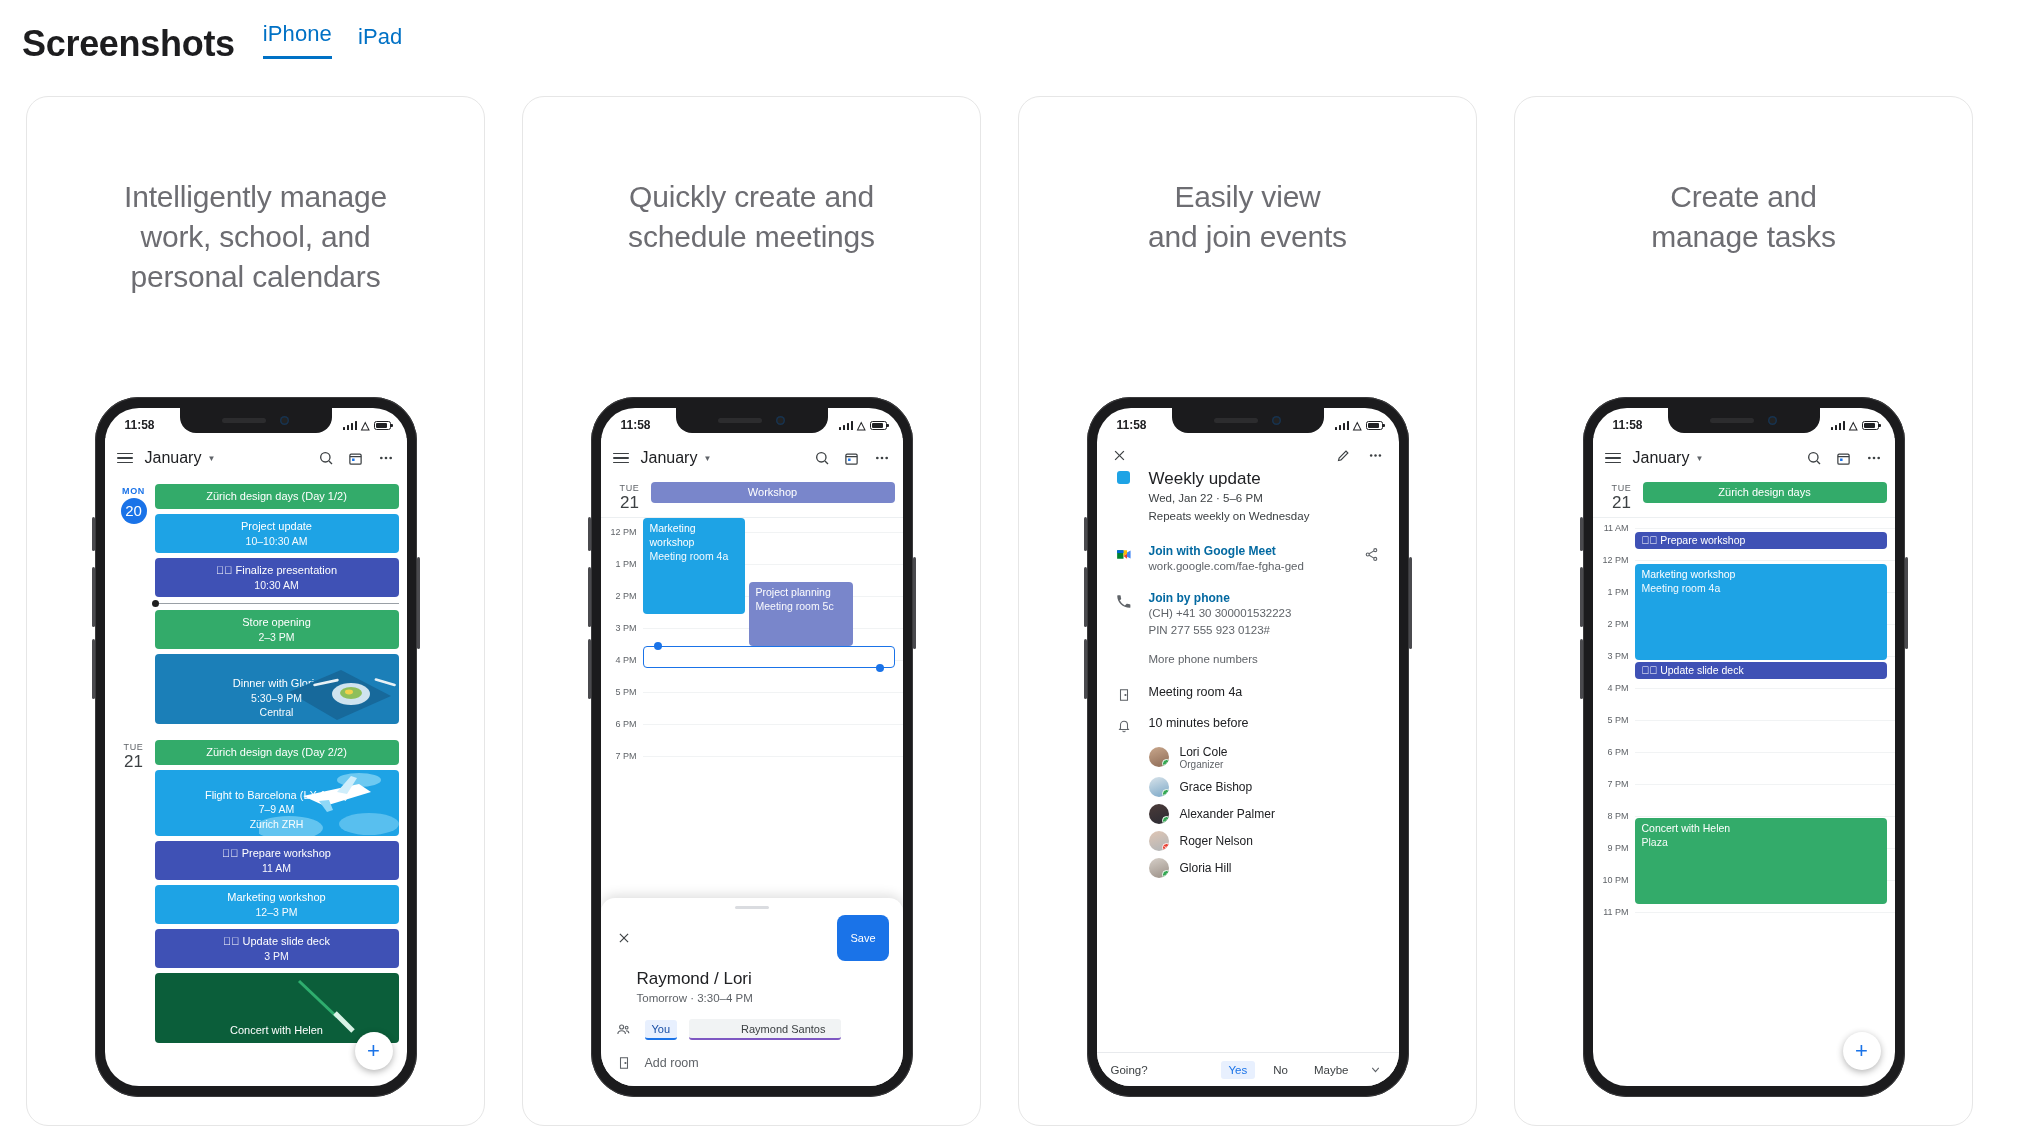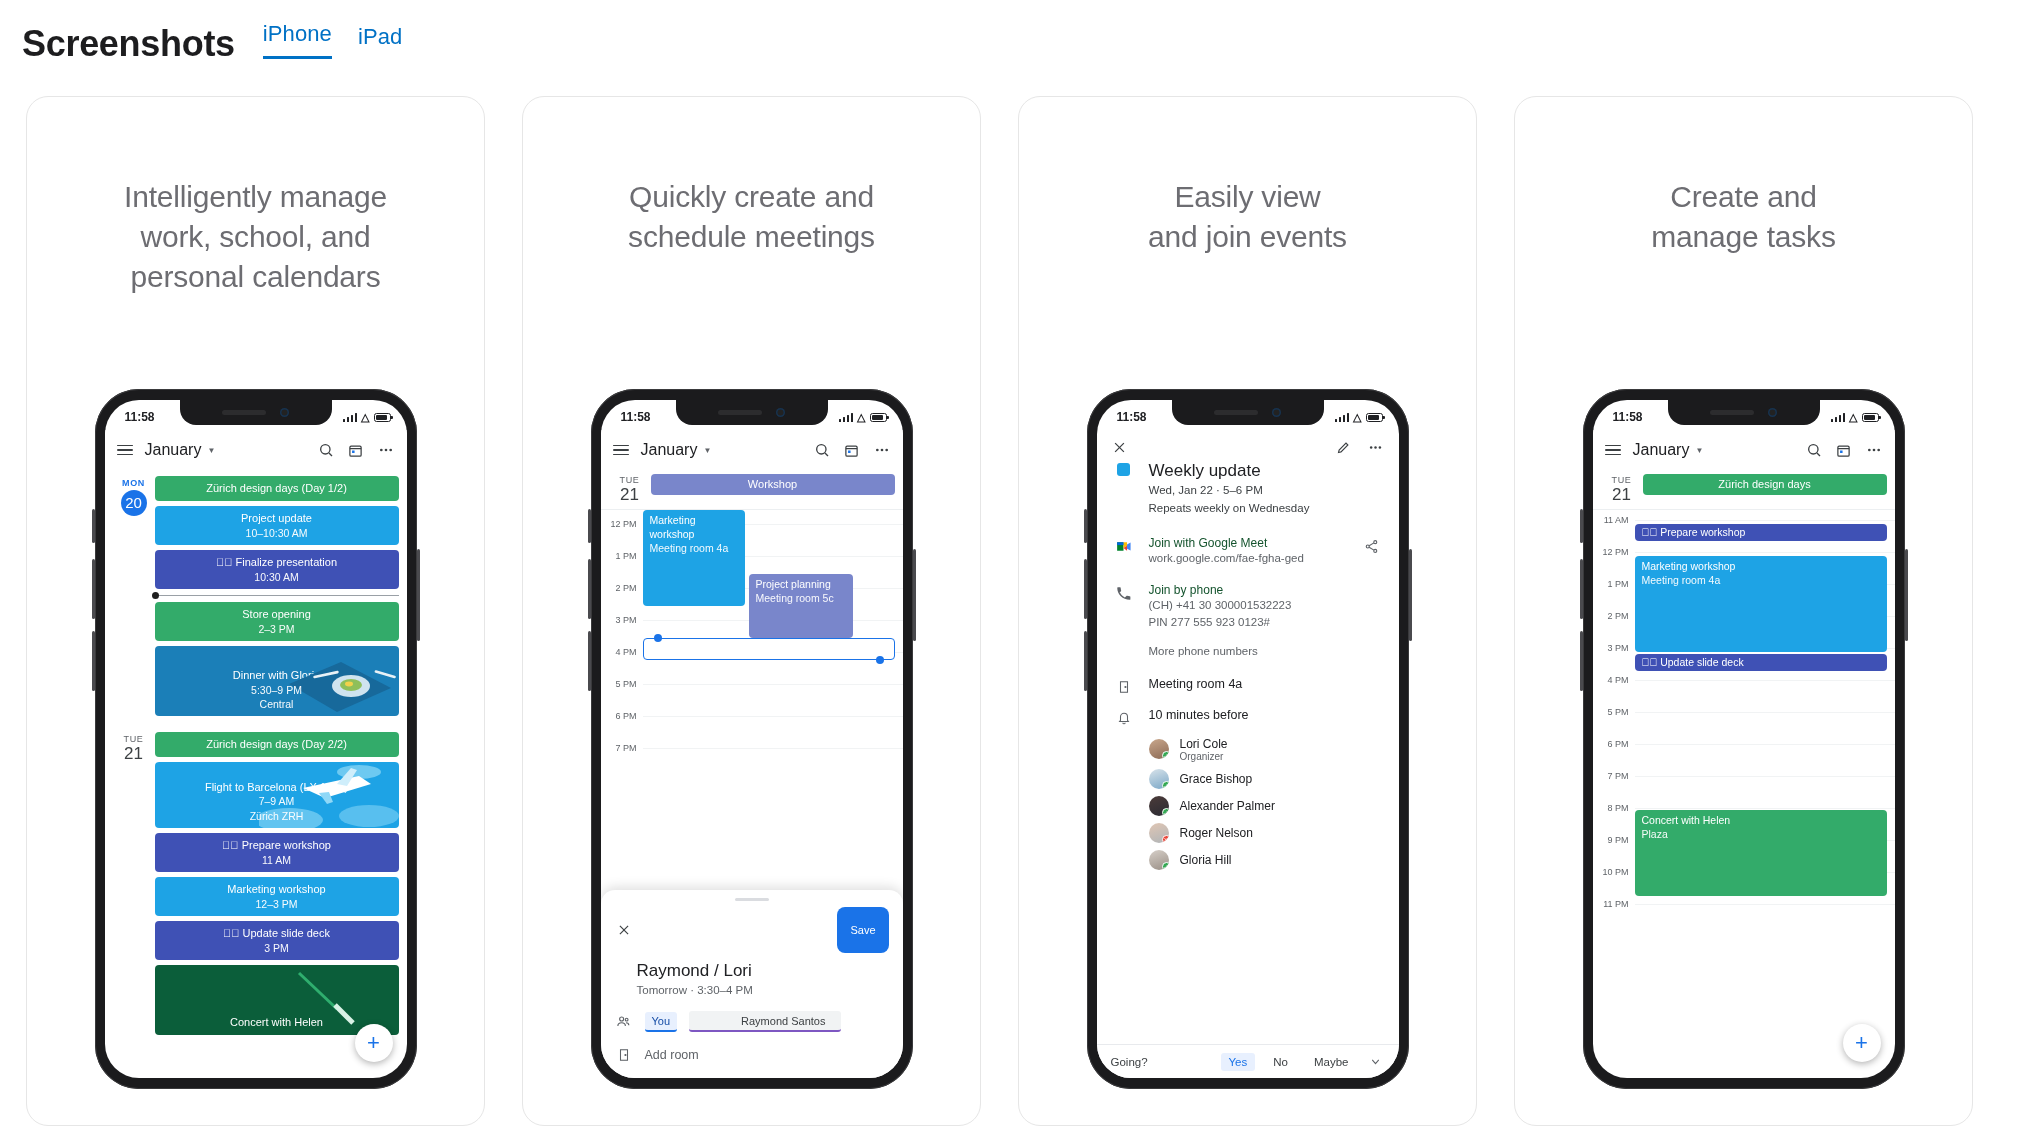--- a/index.html
+++ b/index.html
@@ -45,21 +45,21 @@
     text-align: center;
     color: #6d6d72;
     font-size: 30px;
     line-height: 1.33;
     padding: 80px 34px 0 34px;
     font-weight: 300;
     letter-spacing: -0.2px;
   }
 
   
-  .phone-wrap { position: absolute; left: 50%; transform: translateX(-50%); top: 292px; }
+  .phone-wrap { position: absolute; left: 50%; transform: translateX(-50%); top: 300px; }
   .phone {
     width: 322px; height: 700px;
     background: #1b1b1d;
     border-radius: 44px;
     padding: 11px 10px;
     position: relative;
     box-shadow: 0 0 0 1px #3a3a3c inset;
   }
   .phone::before, .phone::after { content:""; position:absolute; background:#4a4a4e; border-radius:2px; }
   .phone::before { left:-3px; top:120px; width:3px; height:34px; }
@@ -166,21 +166,21 @@
   .chip.guest { background:#f1f3f4; color:#3c4043; border-bottom:2px solid #7e57c2; }
   .sheet-muted { font-size:12.5px; color:#5f6368; }
 
   
   .detail { height: calc(100% - 30px); overflow:hidden; padding-top:4px; }
   .detail-bar { display:flex; align-items:center; padding:4px 14px 2px; gap:14px; }
   .d-row { display:flex; gap:14px; padding:4px 16px; }
   .d-icon { width:22px; flex:0 0 22px; display:flex; justify-content:center; padding-top:3px; color:#5f6368; }
   .d-title { font-size:17px; color:#202124; line-height:1.3; }
   .d-sub { font-size:11.5px; color:#3c4043; line-height:1.55; }
-  .d-link { font-size:12px; color:#14532d; }
+  .d-link { font-size:12px; color:#0369a1;font-weight:bold; }
   .d-mut { font-size:11.5px; color:#5f6368; line-height:1.5; }
   .d-txt { font-size:12.5px; color:#202124; }
   .guest { display:flex; align-items:center; gap:11px; padding:3.5px 16px 3.5px 52px; }
   .av { width:20px;height:20px;border-radius:50%;position:relative;flex:0 0 20px; overflow:hidden;}
   .av .badge { position:absolute; right:-2px; bottom:-1px; width:9px;height:9px;border-radius:50%;
                display:flex;align-items:center;justify-content:center;font-size:6px;color:#fff;border:1.2px solid #fff;}
   .badge.yes { background:#34a853; }
   .badge.no  { background:#ea4335; }
   .g-name { font-size:12px; color:#202124; }
   .g-role { font-size:10px; color:#5f6368; }

